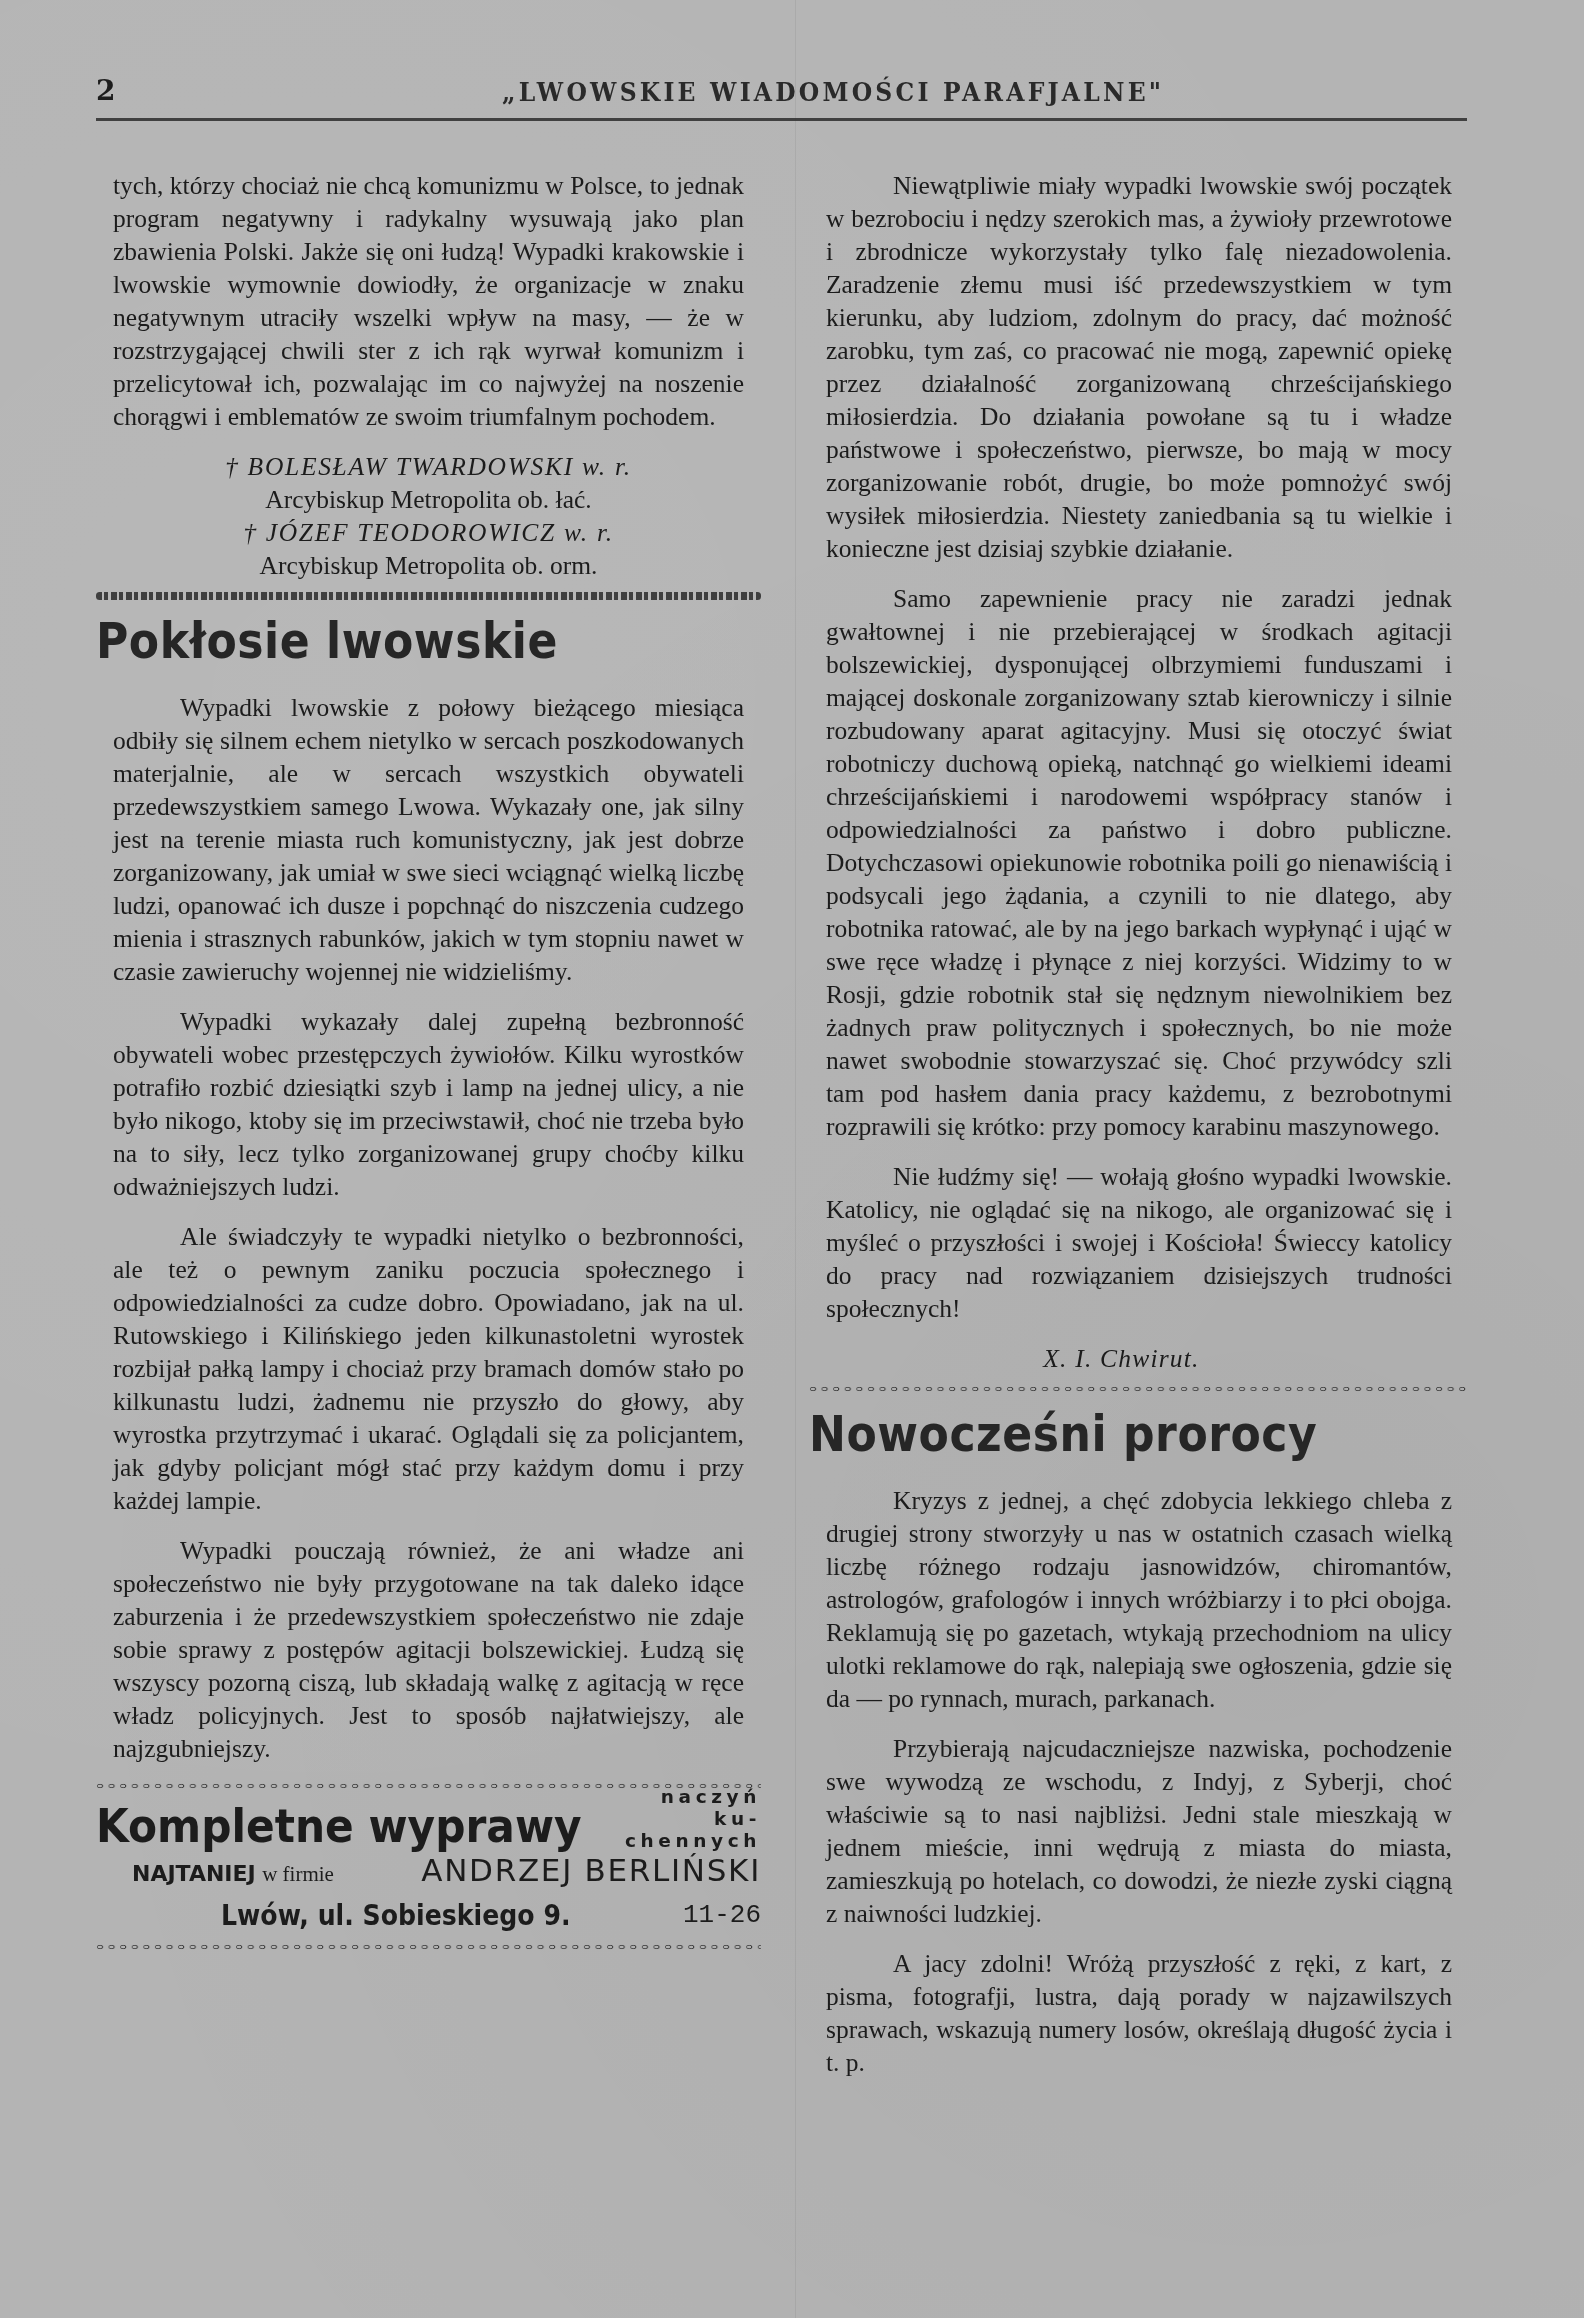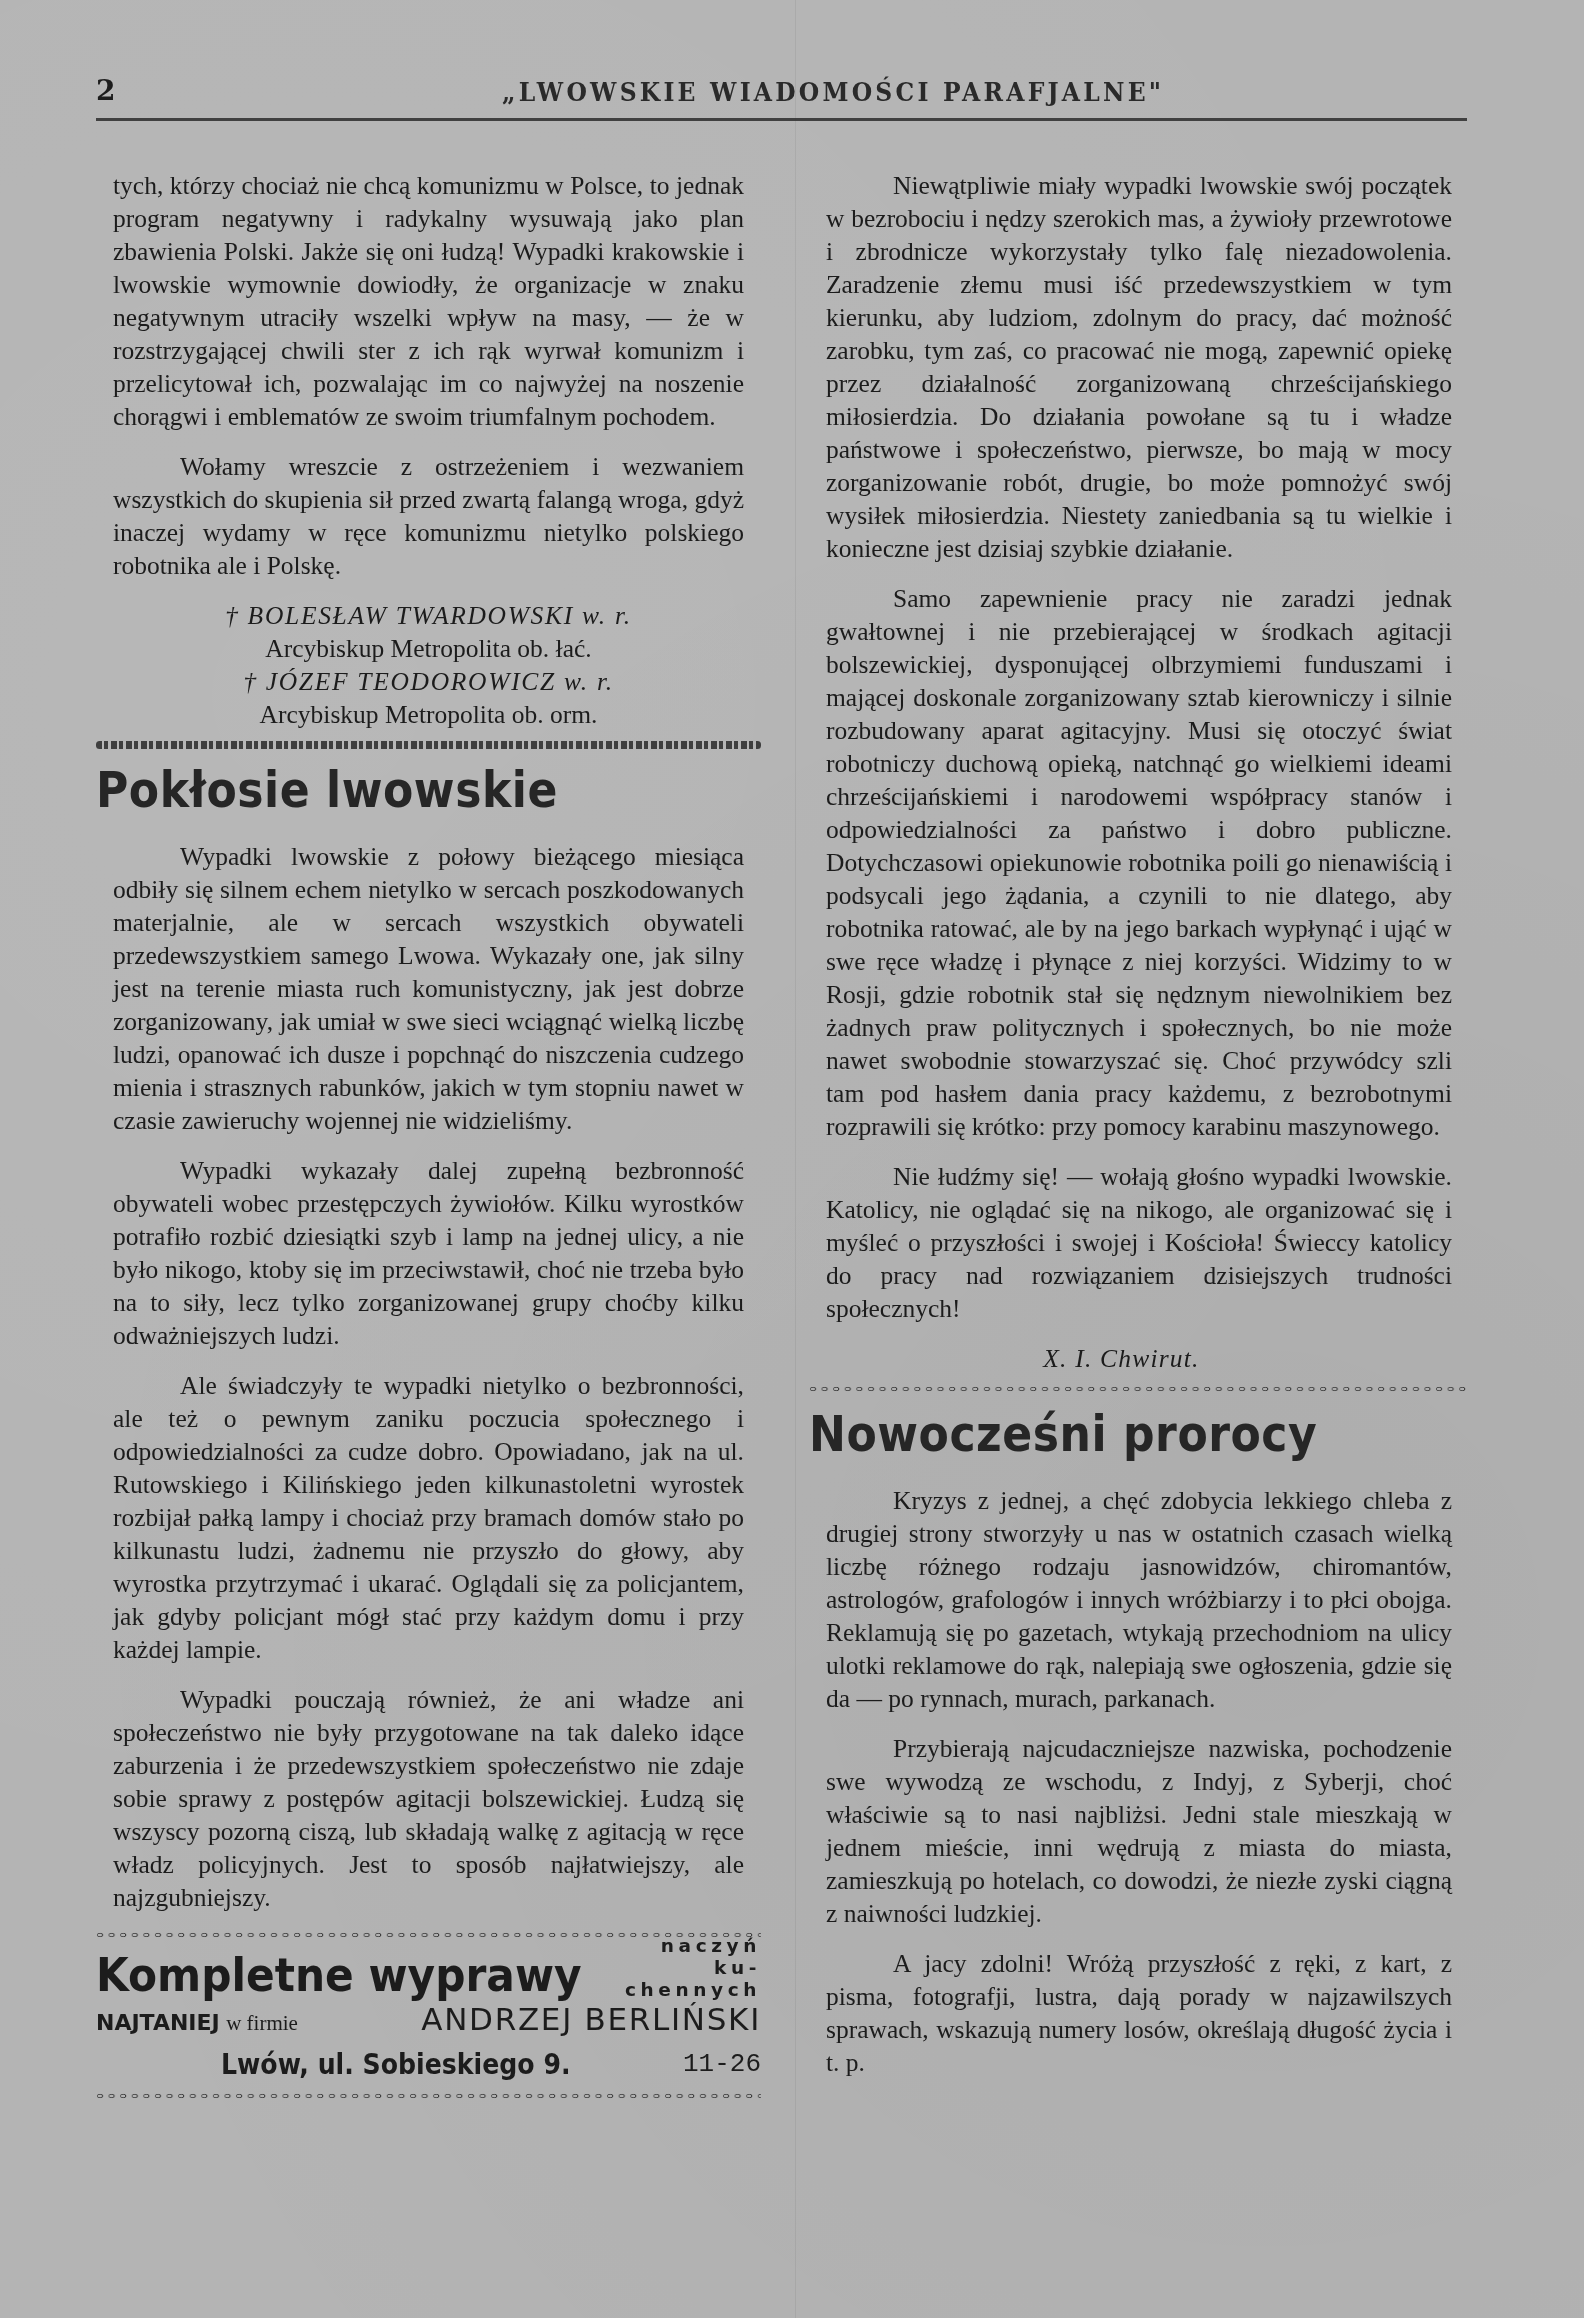--- a/index.html
+++ b/index.html
@@ -68,21 +68,21 @@
   .ad { margin-top:3.5px; }
   .ad-row1 { display:flex; align-items:flex-end; justify-content:space-between; height:53px; }
   .ad-big {
     font-family:"DejaVu Sans", "Liberation Sans", sans-serif; font-weight:bold;
     font-size:46px; line-height:52px; transform:scaleX(0.92); transform-origin:left; white-space:nowrap;
   }
   .ad-small {
     font-family:"DejaVu Sans", "Liberation Sans", sans-serif; font-weight:bold;
     font-size:18.5px; line-height:22px; letter-spacing:4.6px; text-align:right; width:151px;
   }
-  .ad-row2 { display:flex; align-items:baseline; justify-content:space-between; margin-top:2.3px; }
+  .ad-row2 { display:flex; align-items:baseline; justify-content:space-between; margin-top:2.3px;margin-left:36px; }
   .ad-mid {
     font-family:"DejaVu Sans", "Liberation Sans", sans-serif; font-weight:bold; font-size:22px;
   }
   .ad-firm { font-size:21px; font-family:"Liberation Serif", serif; }
   .ad-name {
     font-family:"DejaVu Sans", "Liberation Sans", sans-serif; font-weight:normal; font-size:31px;
     letter-spacing:1.7px;
   }
   .ad-row3 { display:flex; align-items:flex-start; margin-top:8px; }
   .ad-addr {
@@ -100,21 +100,20 @@
 
 <div class="header">
   <span class="page-num">2</span>
   <span class="running-title">„LWOWSKIE WIADOMOŚCI PARAFJALNE"</span>
 </div>
 <div class="header-rule"></div>
 
 <div class="col left">
   <section>
     <p>tych, którzy chociaż nie chcą komunizmu w Polsce, to jednak program negatywny i radykalny wysuwają jako plan zbawienia Polski. Jakże się oni łudzą! Wypadki krakowskie i lwowskie wymownie dowiodły, że organizacje w znaku negatywnym utraciły wszelki wpływ na masy, — że w rozstrzygającej chwili ster z ich rąk wyrwał komunizm i przelicytował ich, pozwalając im co najwyżej na noszenie chorągwi i emblematów ze swoim triumfalnym pochodem.</p>
-    <p class="ind">Wołamy wreszcie z ostrzeżeniem i wezwaniem wszystkich do skupienia sił przed zwartą falangą wroga, gdyż inaczej wydamy w ręce komunizmu nietylko polskiego robotnika ale i Polskę.</p>
     <div class="sig">† BOLESŁAW TWARDOWSKI w. r.</div>
     <div class="sig-sub">Arcybiskup Metropolita ob. łać.</div>
     <div class="sig">† JÓZEF TEODOROWICZ w. r.</div>
     <div class="sig-sub">Arcybiskup Metropolita ob. orm.</div>
   </section>
 
   <div class="ornament"></div>
 
   <section>
     <h1 class="headline">Pokłosie lwowskie</h1>

